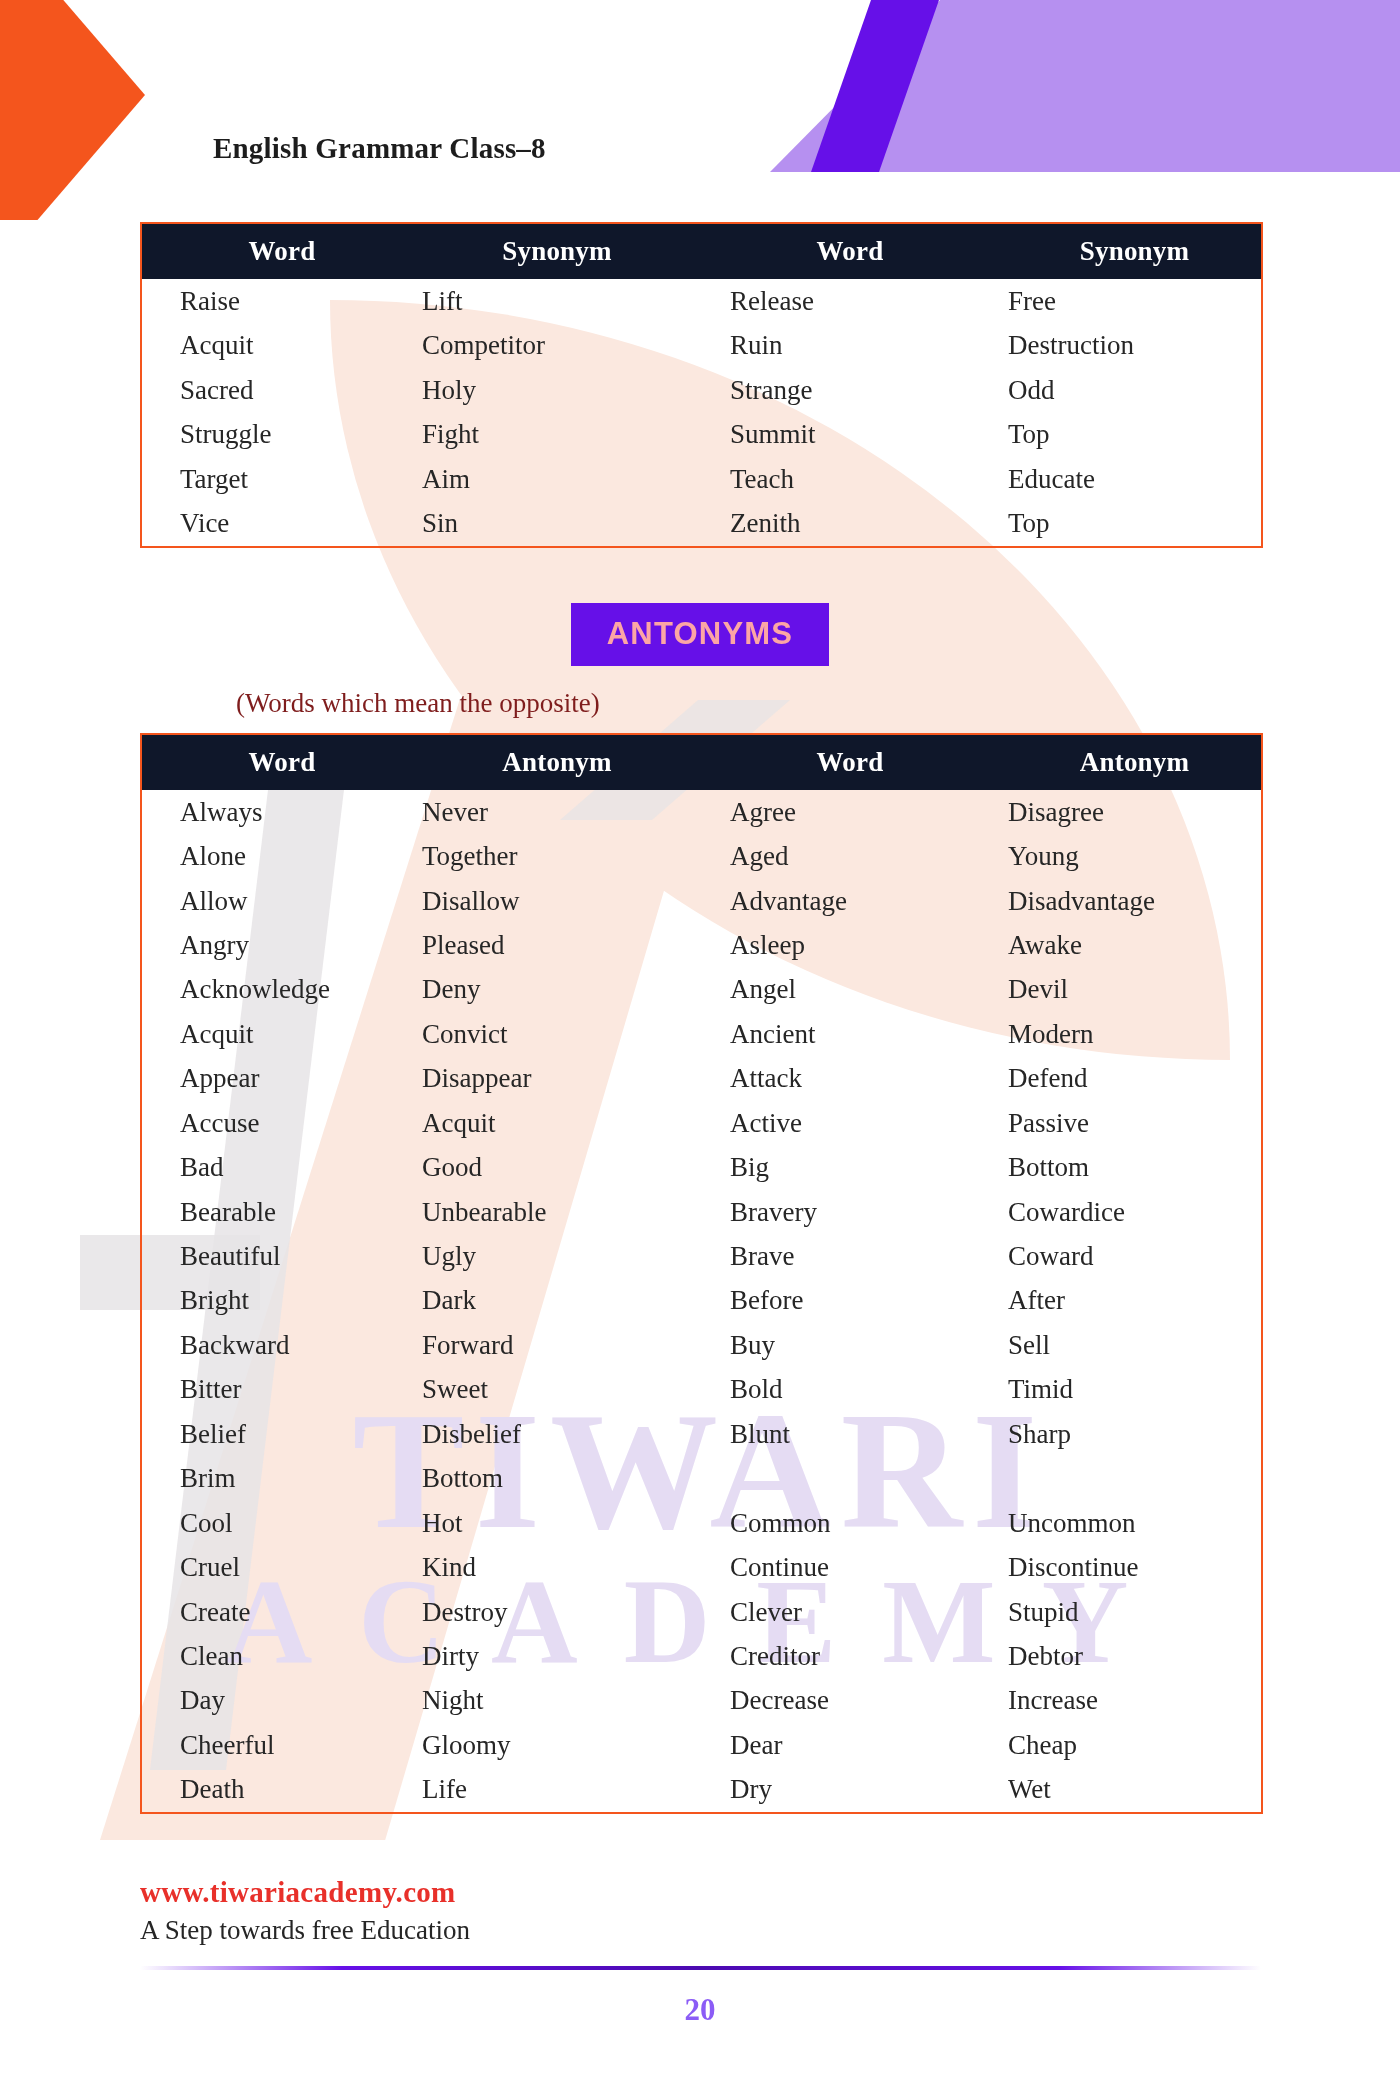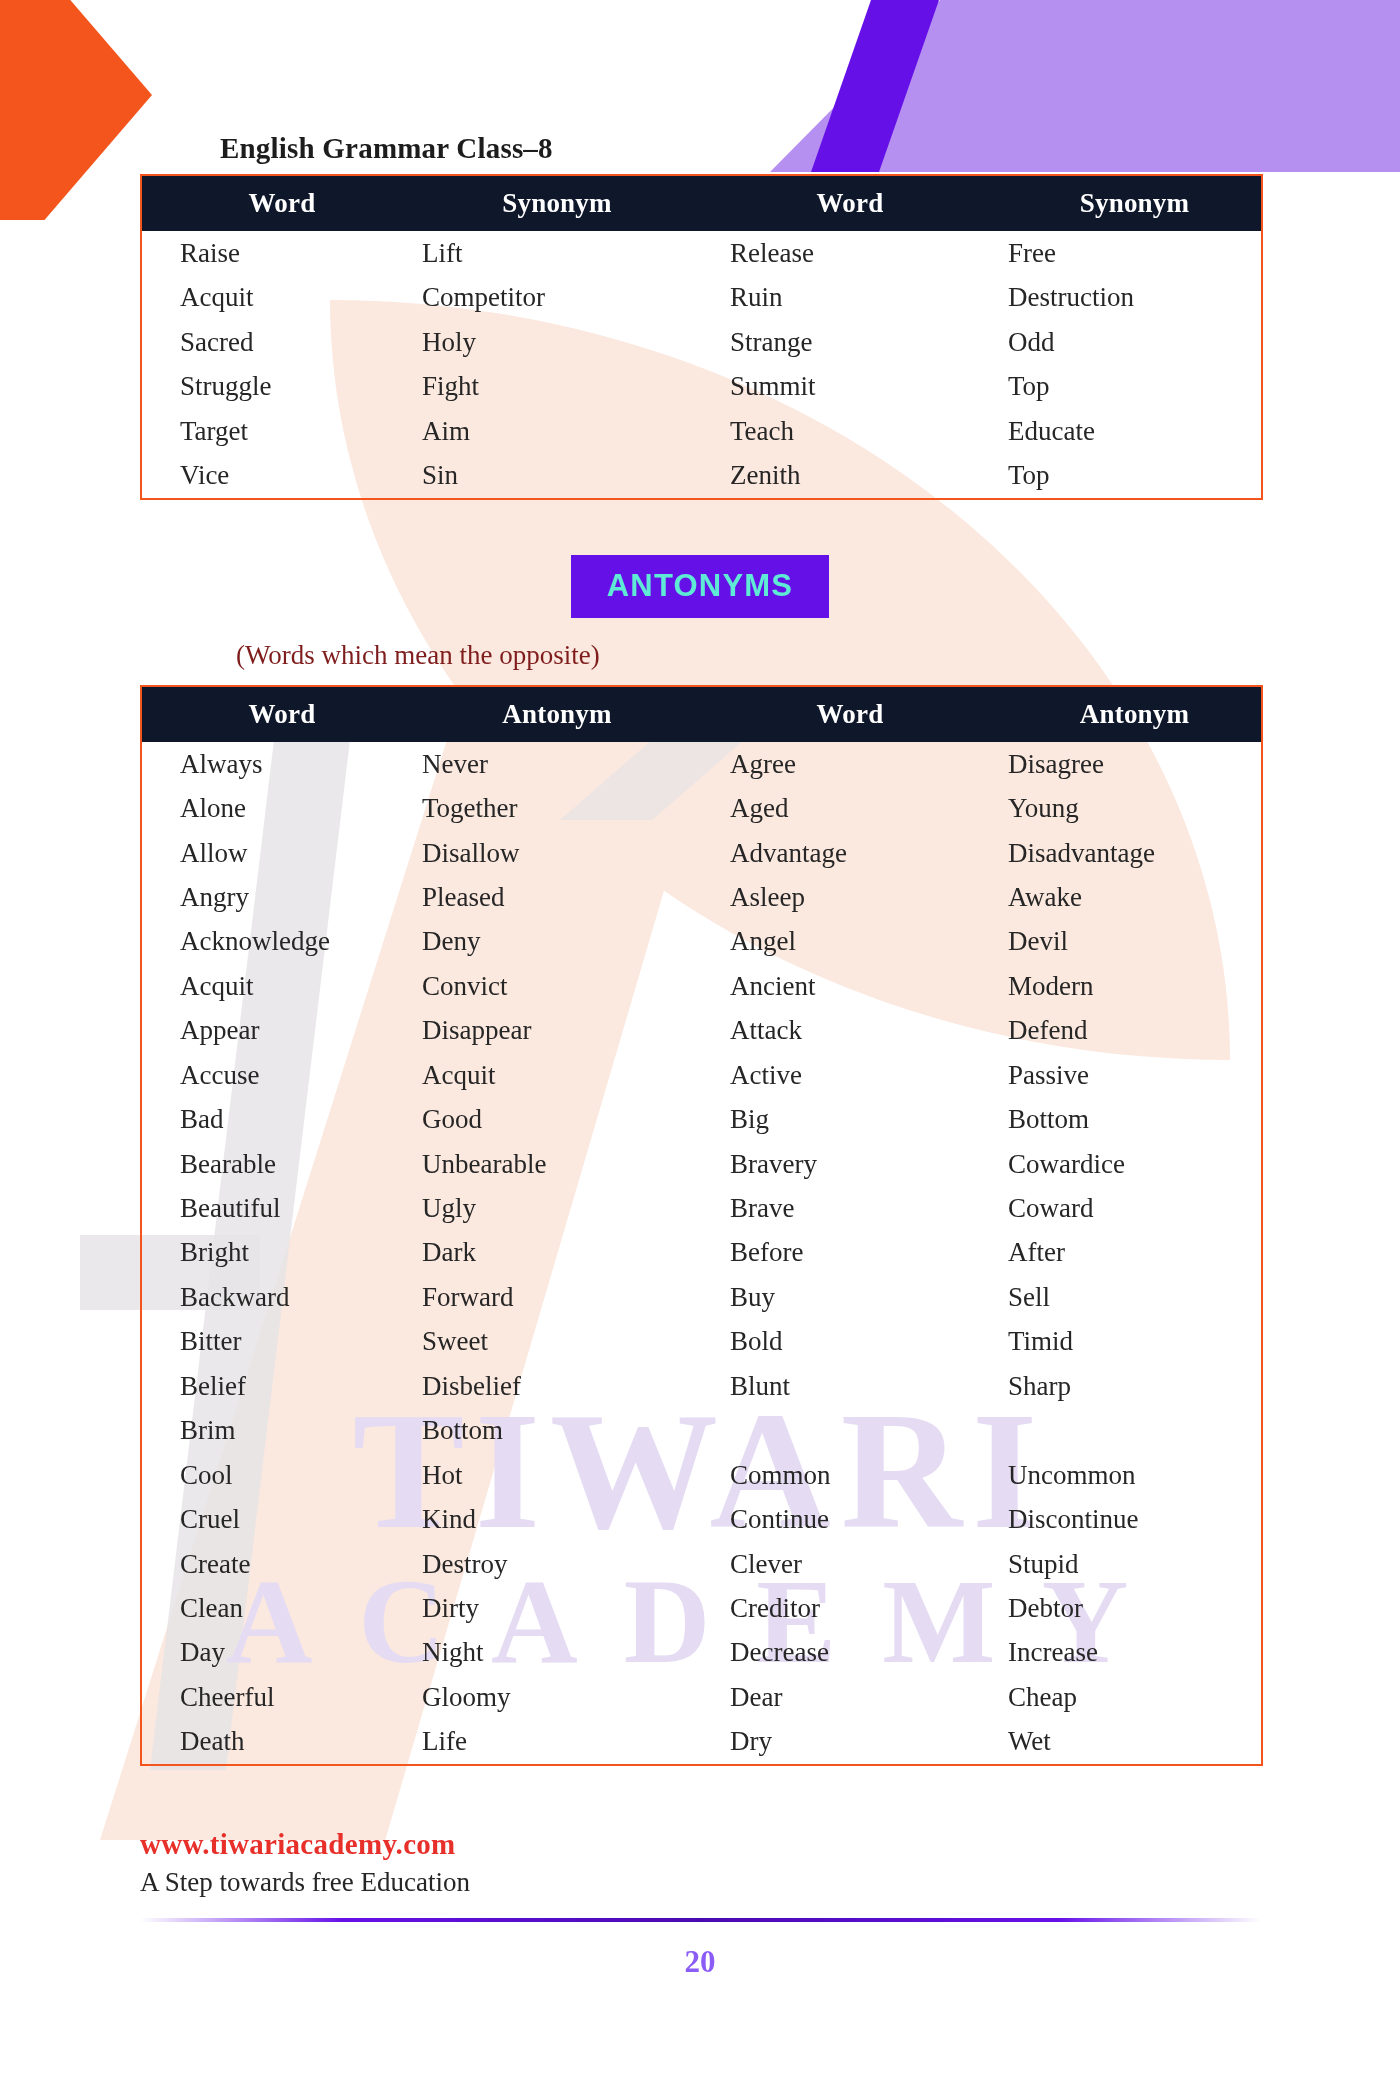--- a/index.html
+++ b/index.html
@@ -91,23 +91,22 @@
   .wm-text .l2 {
     display: block;
     font-size: 120px;
     letter-spacing: 46px;
     margin-top: 8px;
   }
 
   
   .header {
     position: relative;
-    height: 174px;
+    height: 222px;
     z-index: 3;
-    margin-left: 7px;
   }
 
   .hdr-orange {
     position: absolute;
     left: -70px;
     top: -30px;
     width: 215px;
     height: 250px;
     background: #f4551d;
     clip-path: polygon(0% 0%, 50% 0%, 100% 50%, 50% 100%, 0% 100%);
@@ -196,21 +195,21 @@
   .banner-wrap {
     position: relative;
     z-index: 3;
     text-align: center;
     margin-top: 55px;
   }
 
   .banner {
     display: inline-block;
     background: #6610e8;
-    color: #5eead4;
+    color: #fca5a5;
     font-family: "Liberation Sans", sans-serif;
     font-size: 31px;
     font-weight: 700;
     letter-spacing: 1.2px;
     padding: 13px 36px 14px 36px;
   }
 
   .subtitle {
     position: relative;
     z-index: 3;

